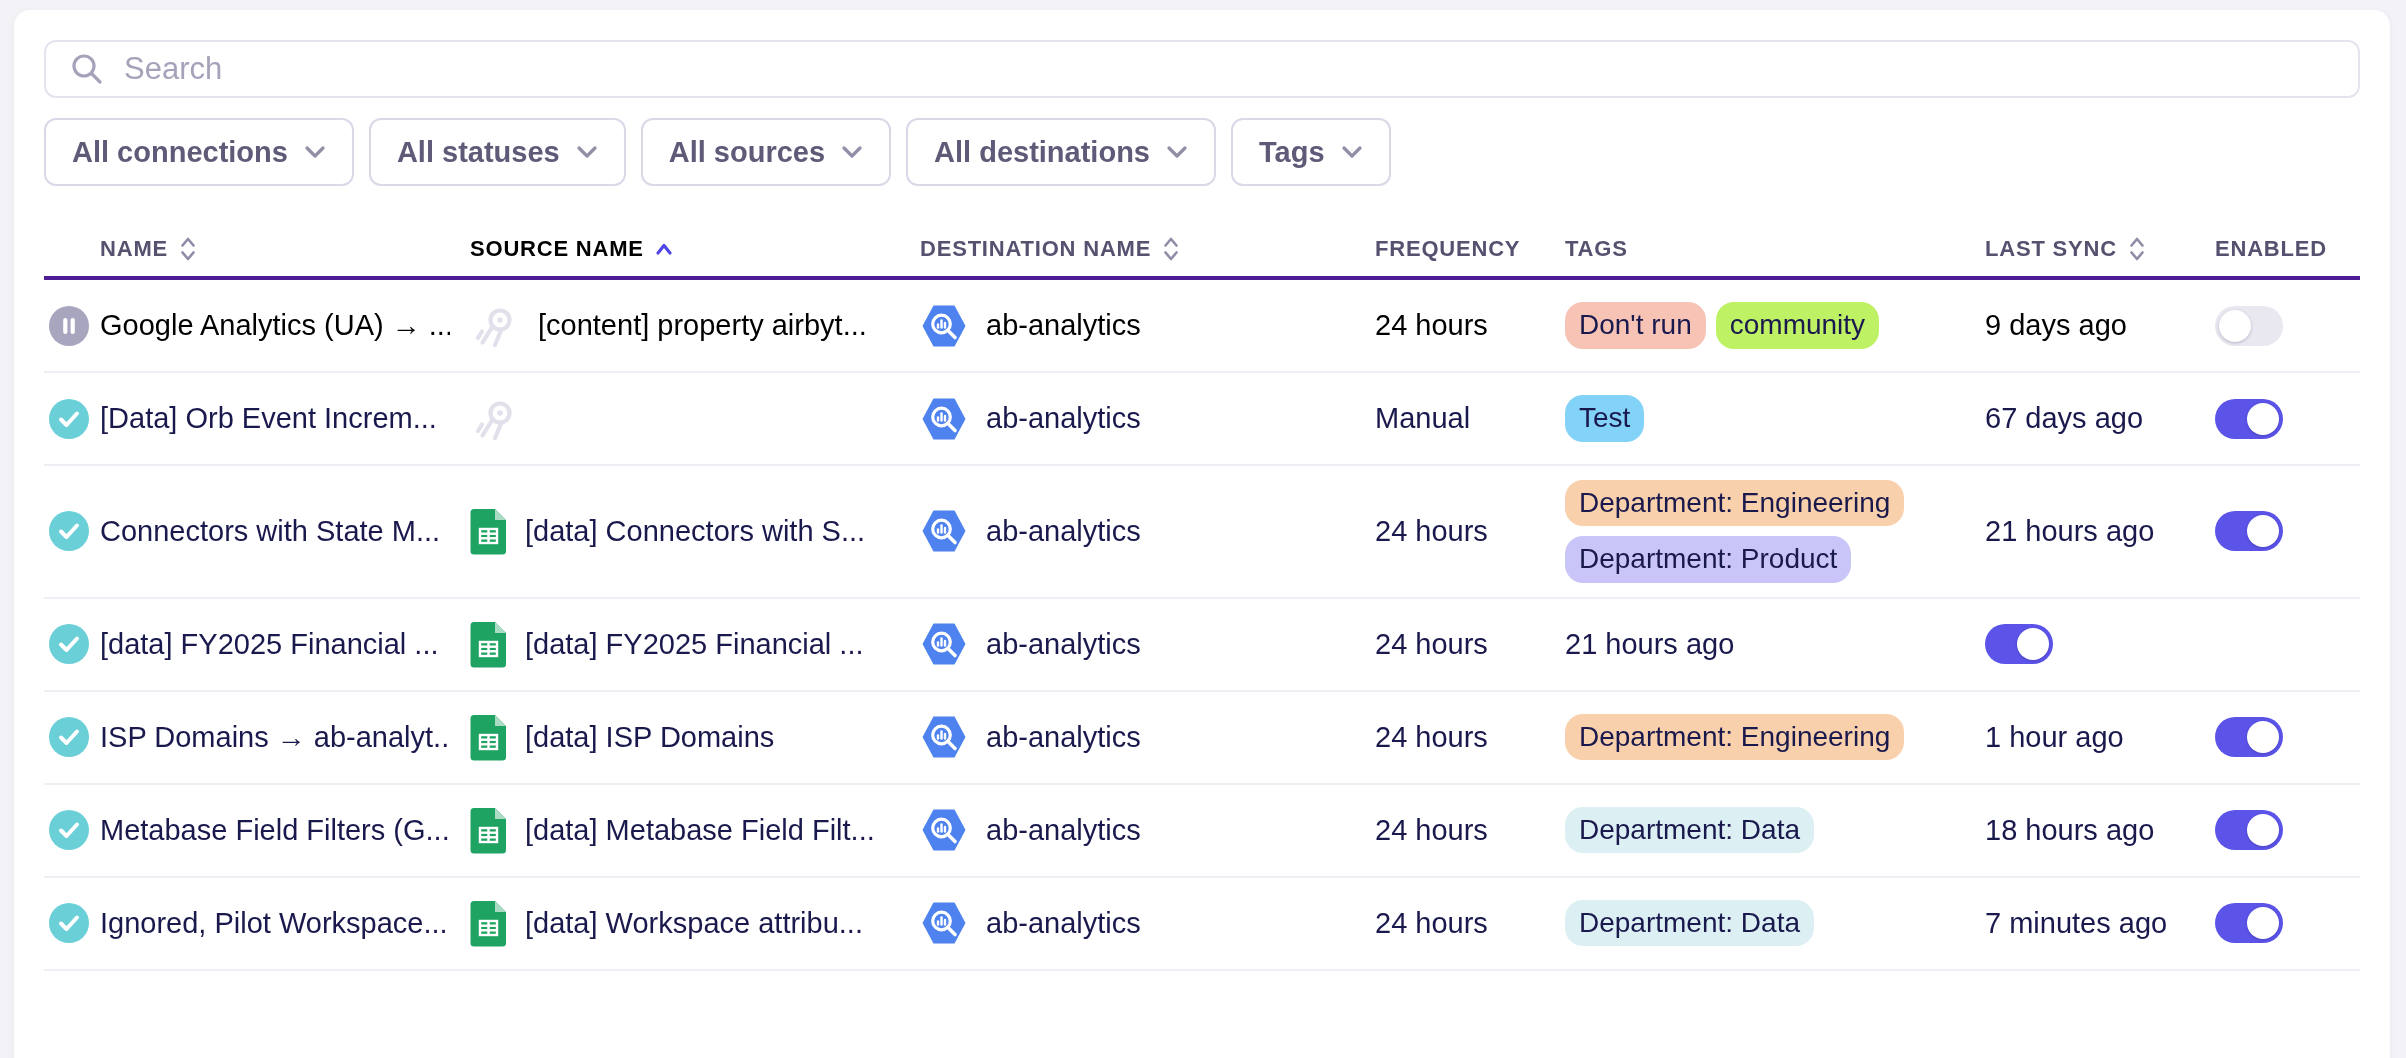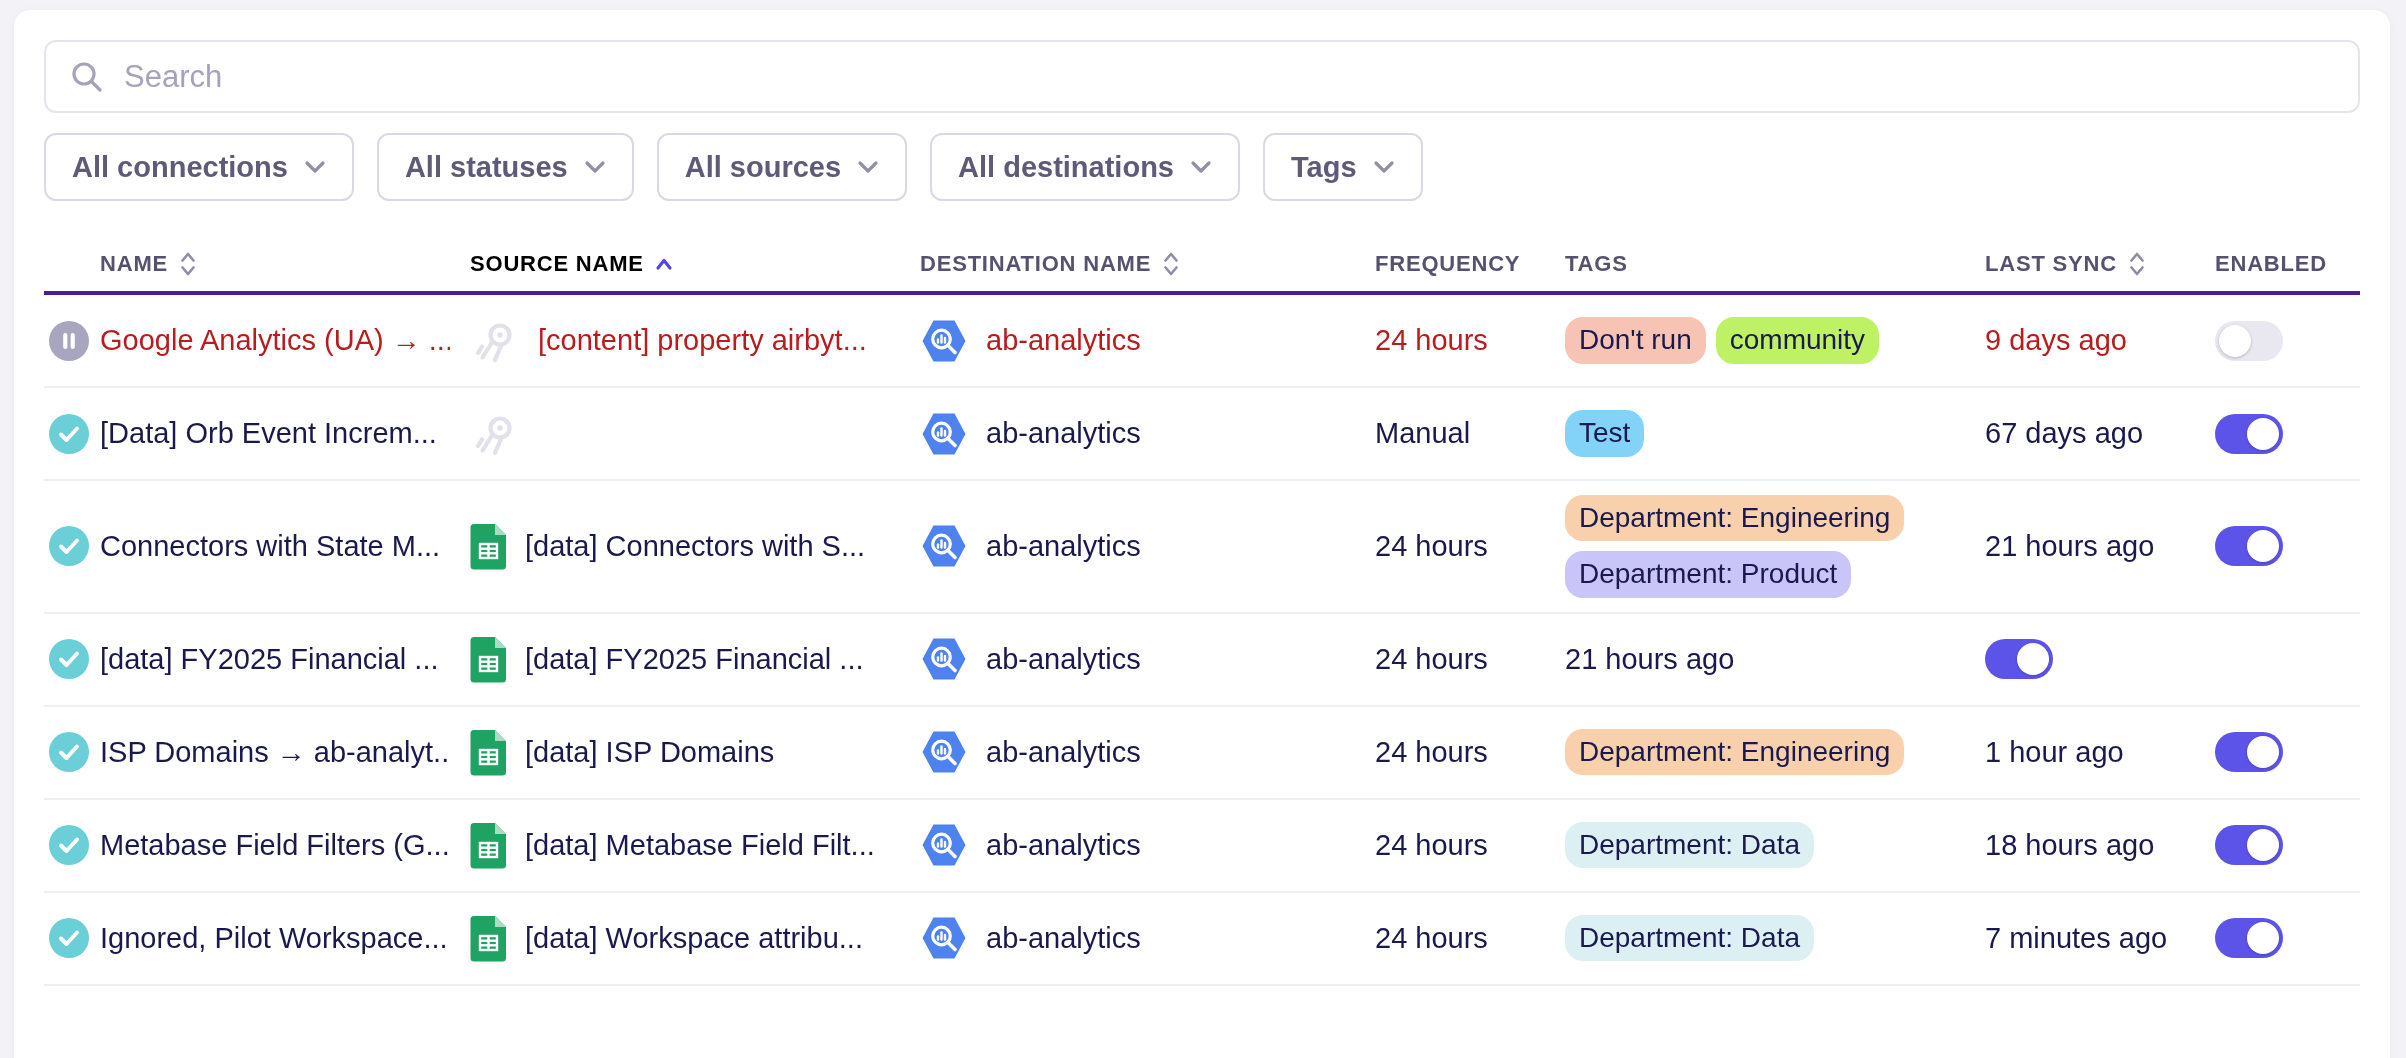--- a/index.html
+++ b/index.html
@@ -4,29 +4,29 @@
 <style>
   * { margin:0; padding:0; box-sizing:border-box; }
   html,body { width:2406px; height:1058px; overflow:hidden;
     font-family:"Liberation Sans", sans-serif; background:#f3f3f7; }
 
   .card { position:absolute; left:14px; top:10px; width:2376px; height:1200px;
     background:#ffffff; border-radius:16px;
     box-shadow:0 2px 8px rgba(26,25,77,0.05); padding:0 30px; }
 
   
-  .search-box { margin-top:30px; height:73px; border:2px solid #e5e3ee;
+  .search-box { margin-top:30px; height:58px; border:2px solid #e5e3ee;
     border-radius:12px; display:flex; align-items:center; gap:20px;
     padding:0 24px; background:#fff; }
   .search-box input { border:none; outline:none; flex:1; font-size:31px;
     color:#1a194d; font-family:"Liberation Sans", sans-serif; background:transparent; }
   .search-box input::placeholder { color:#a5a2ba; }
 
   
-  .filters { margin-top:20px; display:flex; gap:23px; }
+  .filters { margin-top:20px; display:flex; gap:15px; }
   .pill { display:inline-flex; align-items:center; gap:16px; height:68px;
     padding:0 26px; border:2px solid #dad8e6; border-radius:12px;
     background:#fff; cursor:pointer; }
   .pill .lbl { font-size:29px; font-weight:600; color:#5e5a78; white-space:nowrap; }
 
   
   .grid-row { display:grid;
     grid-template-columns:56px 370px 450px 455px 190px 420px 230px 1fr;
     align-items:center; }
   .thead { margin-top:36px; min-height:58px; border-bottom:4px solid #4c1d95;
@@ -36,21 +36,21 @@
     white-space:nowrap; }
   .th.sorted { color:#000000; }
 
   .row { min-height:93px; border-bottom:2px solid #f0eef4; padding:14px 0;
     background:#fff; }
   .cell { display:flex; align-items:center; gap:18px; min-width:0; padding-right:20px; }
   .cell-text { font-size:29px; color:#1a194d; white-space:nowrap;
     overflow:hidden; }
   .name-text, .src-text, .dst-text { font-weight:500; }
   .freq-text, .sync-text { font-weight:400; }
-  .row.muted .cell-text { color:#b91c1c; }
+  .row.muted .cell-text { color:#000000; }
 
   .status-cell { justify-content:flex-start; padding-left:4px; }
 
   
   .tags-cell { flex-wrap:wrap; gap:10px; align-content:center; }
   .tag { display:inline-block; font-size:28px; line-height:1.3;
     padding:5px 14px; border-radius:18px; color:#1a194d; white-space:nowrap; }
 
   
   .toggle { position:relative; width:68px; height:40px; border-radius:20px;

